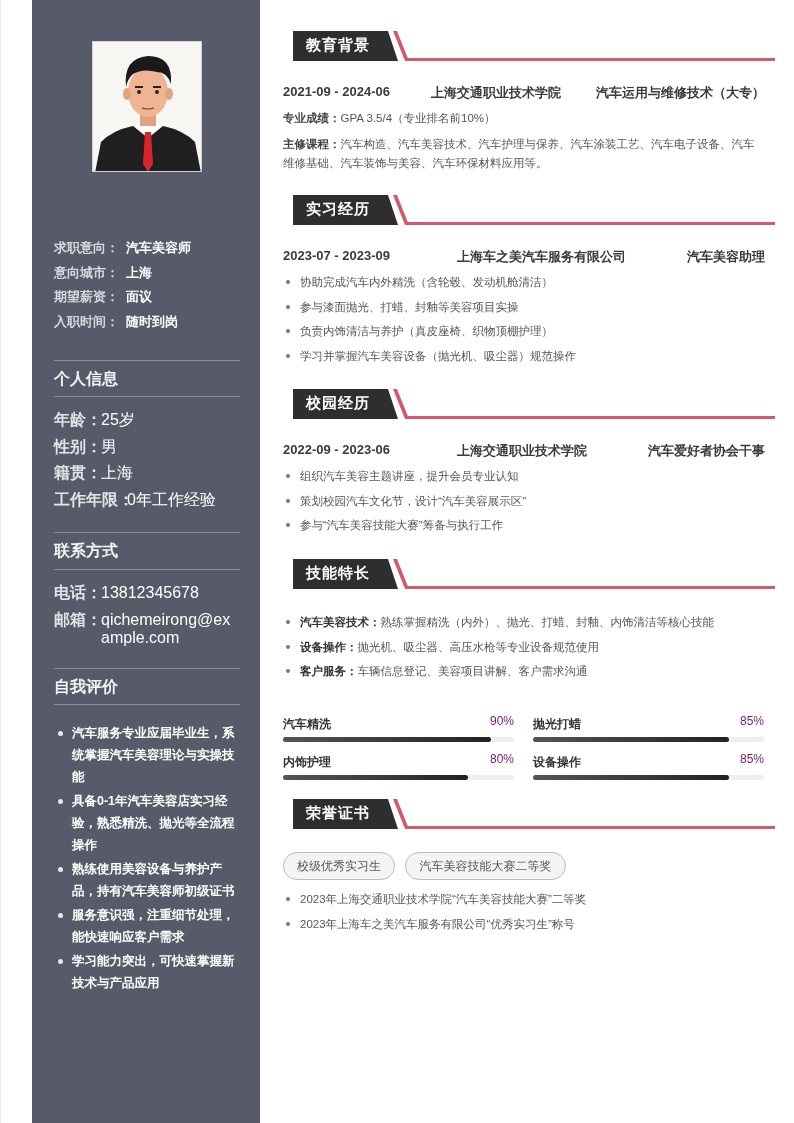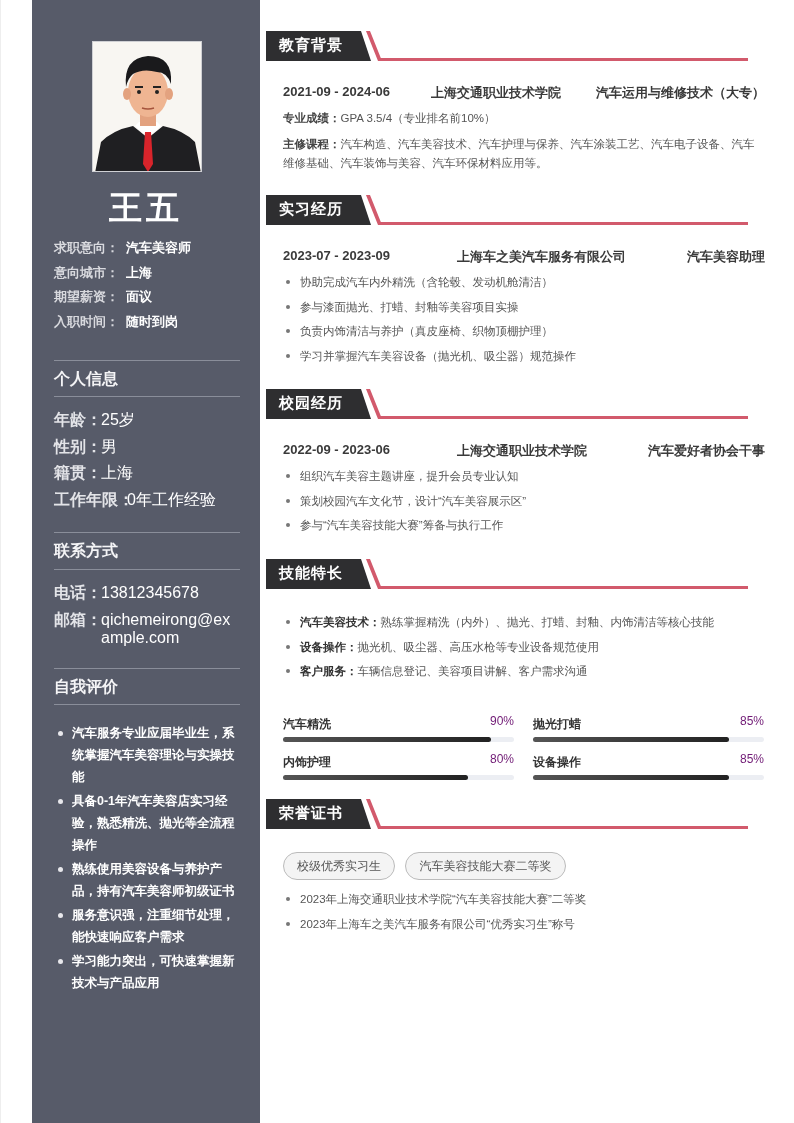--- a/index.html
+++ b/index.html
@@ -15,21 +15,21 @@
     .intent-row .v { color: #fff; }
     .divider { position: absolute; left: 22px; width: 186px; height: 1px; background: #8a8e9a; }
     .side-title { position: absolute; left: 22px; font-size: 16px; font-weight: bold; color: #f4f4f6; }
     .info { position: absolute; left: 22px; }
     .info-row { display: flex; font-size: 16px; line-height: 18px; margin-bottom: 8.5px; }
     .info-row .k { color: #e3e4e8; font-weight: bold; white-space: nowrap; }
     .info-row .v { color: #fff; }
     .eval { position: absolute; left: 22px; top: 722px; width: 190px; list-style: none; }
     .eval li { position: relative; padding-left: 18px; font-size: 12.5px; line-height: 22px; color: #fff; font-weight: bold; margin-bottom: 2px; }
     .eval li::before { content: ""; position: absolute; left: 4px; top: 9px; width: 5px; height: 5px; border-radius: 50%; background: #e8e8ec; }
-    .sec-head { position: absolute; left: 265px; width: 482px; height: 32px; }
+    .sec-head { position: absolute; left: 292px; width: 482px; height: 32px; }
     .sec-head .tab { position: absolute; left: 0; top: 0; height: 30px; width: 105px; background: #2e2e30; clip-path: polygon(0 0, 95px 0, 105px 30px, 0 30px); }
     .sec-head .tab span { position: absolute; left: 13px; top: 5px; font-size: 15px; font-weight: bold; color: #fff; letter-spacing: 1px; }
     .sec-head .slash { position: absolute; left: 100px; top: 0; width: 16px; height: 30px; background: #d25a6c; clip-path: polygon(0 0, 4px 0, 16px 30px, 12px 30px); }
     .sec-head .line { position: absolute; left: 112px; right: 0; top: 27px; height: 3px; background: #d25a6c; }
     .row3 { position: absolute; left: 282px; width: 482px; display: flex; justify-content: space-between; font-size: 13px; font-weight: bold; color: #3a3a3a; }
     .row3 .mid { position: absolute; }
     .txt { position: absolute; left: 282px; width: 482px; font-size: 11.5px; color: #555; line-height: 19px; }
     .txt b { color: #444; }
     .bul { position: absolute; left: 282px; width: 482px; list-style: none; }
     .bul li { position: relative; padding-left: 17px; font-size: 11.5px; color: #555; line-height: 18px; margin-bottom: 6.5px; }
@@ -59,21 +59,20 @@
         <ellipse cx="34" cy="52" rx="4" ry="6" fill="#e3a27f"></ellipse>
         <ellipse cx="76" cy="52" rx="4" ry="6" fill="#e3a27f"></ellipse>
         <path d="M33 45 Q30 16 55 14 Q80 14 78 42 Q74 30 64 30 Q50 26 40 32 Q35 36 33 45 Z" fill="#1a1a1c"></path>
         <rect x="42" y="44" width="8" height="2" fill="#222"></rect>
         <rect x="60" y="44" width="8" height="2" fill="#222"></rect>
         <circle cx="46" cy="50" r="2" fill="#222"></circle>
         <circle cx="64" cy="50" r="2" fill="#222"></circle>
         <path d="M49 66 Q55 68 61 66" stroke="#a5533c" stroke-width="1.5" fill="none"></path>
       </svg>
     </div>
-    <div class="name">王五</div>
 
     <div class="intent">
       <div class="intent-row">
           <span class="k">求职意向：</span>
           <span class="v">汽车美容师</span>
         </div>
       <div class="intent-row">
           <span class="k">意向城市：</span>
           <span class="v">上海</span>
         </div>

